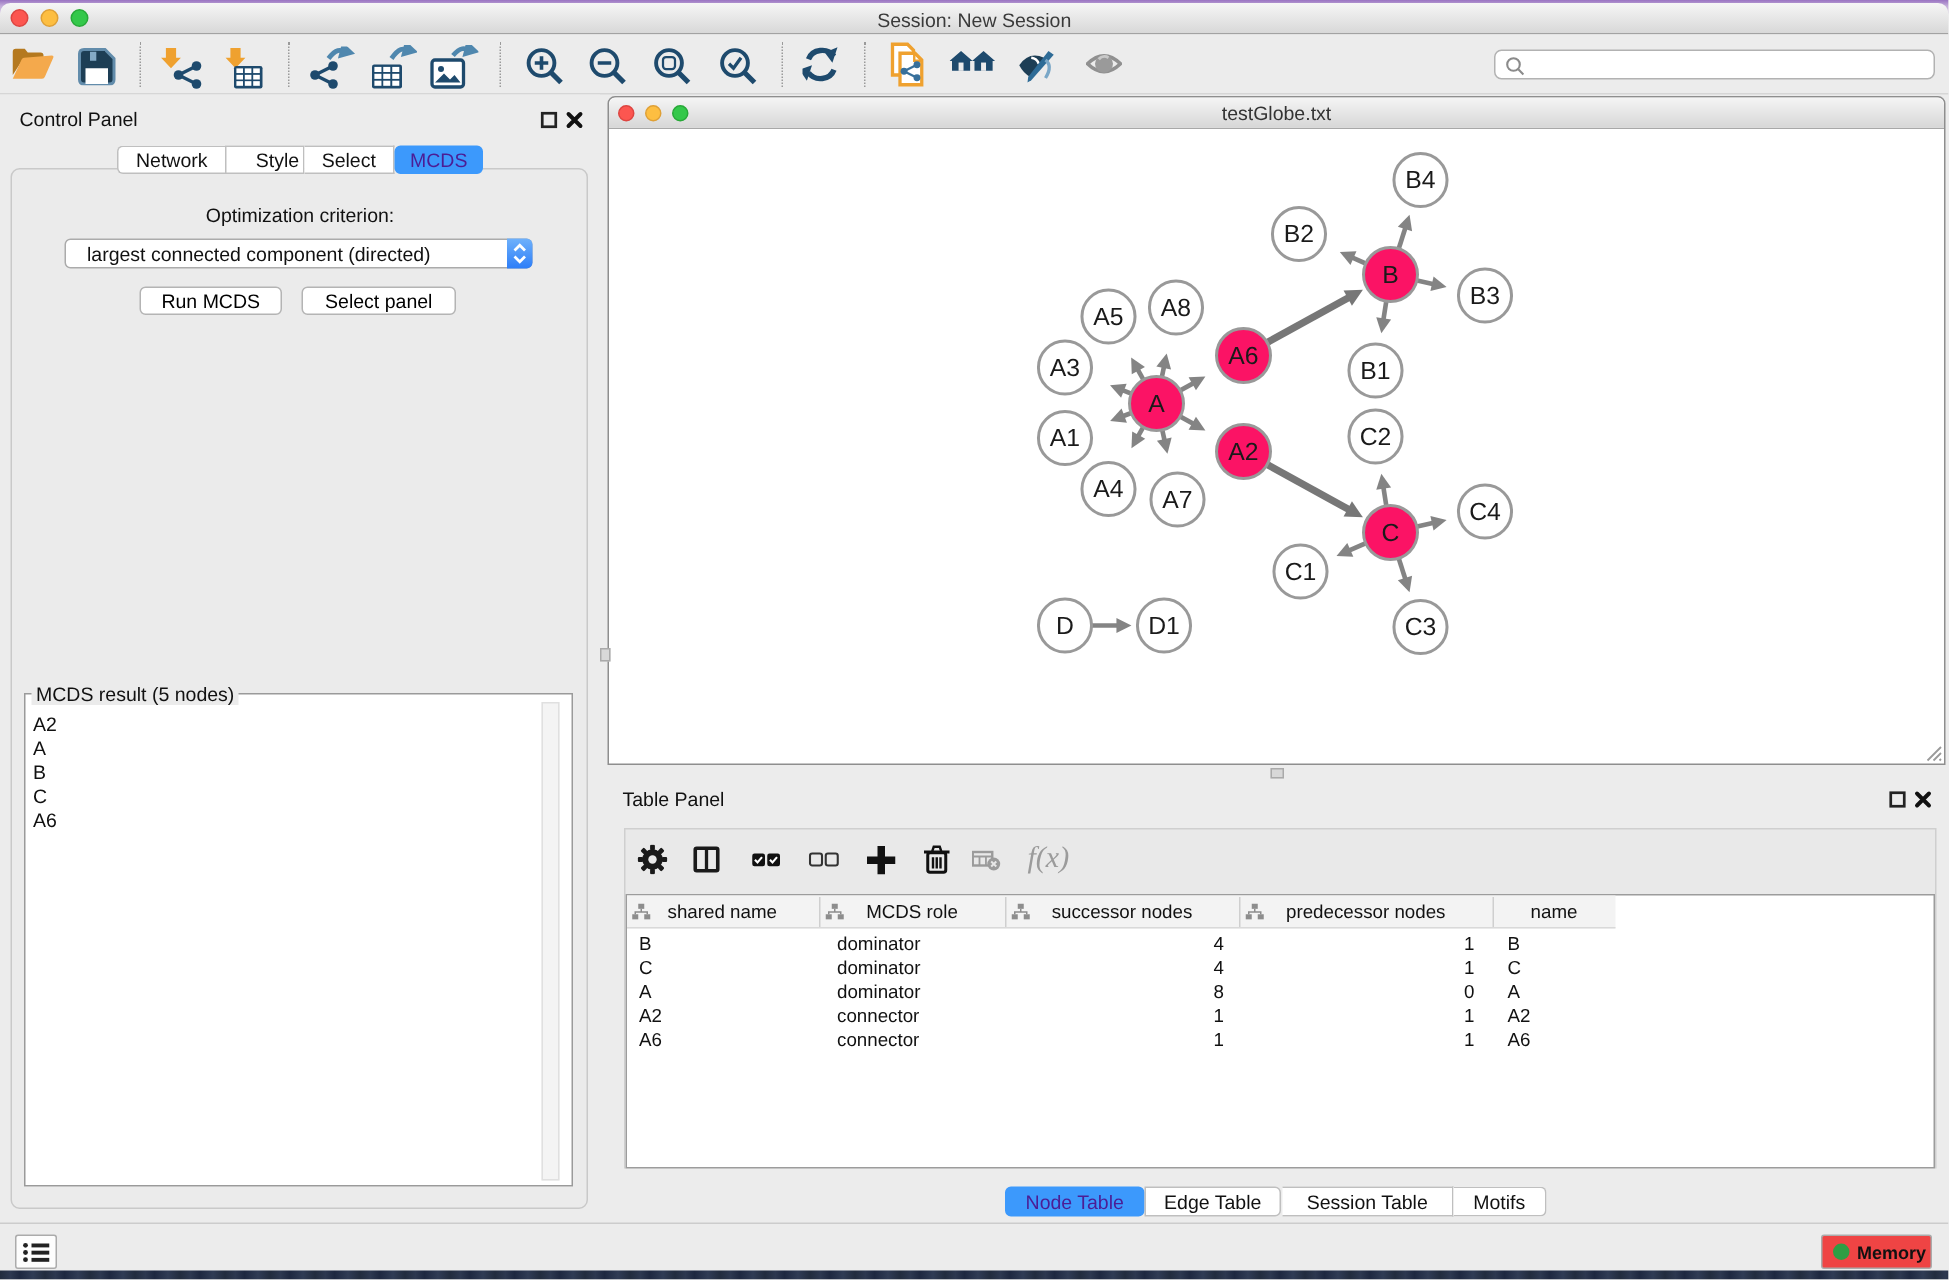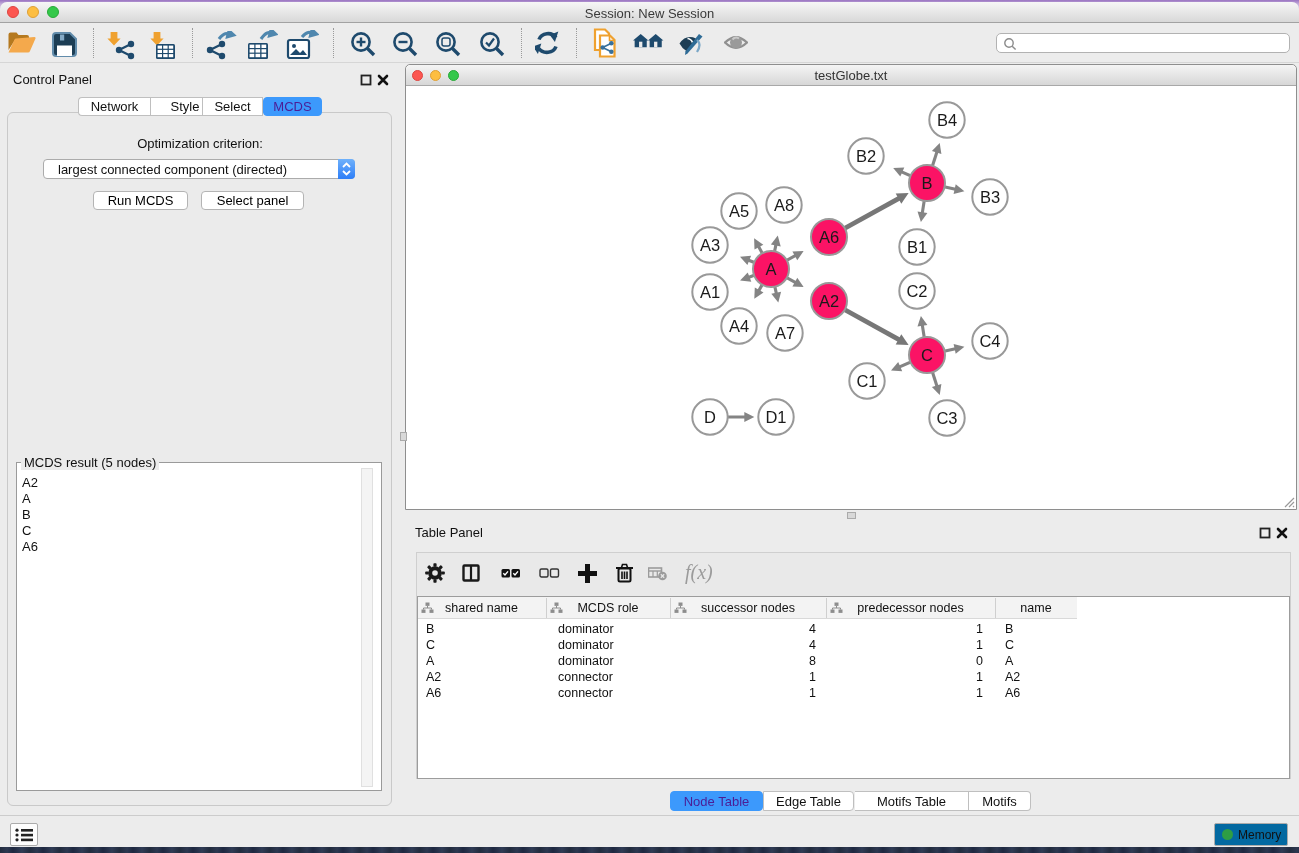--- a/index.html
+++ b/index.html
@@ -399,32 +399,32 @@
     </div>
     <div class="abs" style="left:13px;top:165px;width:871px;height:16px;font-size:12.5px;color:#111;">
       <span class="abs" style="left:8px;top:1px;">A6</span>
       <span class="abs" style="left:140px;top:1px;">connector</span>
       <span class="abs" style="left:265px;top:1px;width:133px;text-align:right;">1</span>
       <span class="abs" style="left:421px;top:1px;width:144px;text-align:right;">1</span>
       <span class="abs" style="left:587px;top:1px;">A6</span>
     </div>
     <div class="abs seltab" style="left:265px;top:271px;width:93px;height:20px;line-height:19px;">Node Table</div>
     <div class="abs tab" style="left:358px;top:271px;width:91px;height:20px;line-height:19px;border-radius:0 4px 4px 0;">Edge Table</div>
-    <div class="abs tab" style="left:450px;top:271px;width:114px;height:20px;line-height:19px;border-left:none;">Motifs Table</div>
+    <div class="abs tab" style="left:450px;top:271px;width:114px;height:20px;line-height:19px;border-left:none;">Session Table</div>
     <div class="abs tab" style="left:564px;top:271px;width:62px;height:20px;line-height:19px;border-radius:0 4px 4px 0;border-left:none;">Motifs</div>
   </div>
 <div class="abs" style="left:0;top:815px;width:1299px;height:32px;background:#ececec;border-top:1px solid #cccccc;">
   <div class="abs" style="left:10px;top:7px;width:28px;height:23px;background:#fdfdfd;border:1px solid #ababab;border-radius:2px;">
     <svg width="18" height="14" style="position:absolute;left:4px;top:4px;">
       <circle cx="2" cy="2.2" r="1.6" fill="#222"></circle>
         <rect x="6" y="1" width="12" height="2.6" fill="#222"></rect>
       <circle cx="2" cy="7" r="1.6" fill="#222"></circle>
         <rect x="6" y="5.8" width="12" height="2.6" fill="#222"></rect>
       <circle cx="2" cy="11.8" r="1.6" fill="#222"></circle>
         <rect x="6" y="10.6" width="12" height="2.6" fill="#222"></rect>
     </svg>
   </div>
-  <div class="abs" style="left:1214px;top:7px;width:74px;height:23px;background:#0369a1;border:1px solid #ababab;border-radius:2px;font-size:12px;color:#111;">
+  <div class="abs" style="left:1214px;top:7px;width:74px;height:23px;background:#ef4444;border:1px solid #ababab;border-radius:2px;font-size:12px;color:#111;font-weight:bold;">
     <span style="position:absolute;left:7px;top:5px;width:11px;height:11px;border-radius:50%;background:#2e9e44;"></span>
     <span style="position:absolute;left:23px;top:4px;">Memory</span>
   </div>
 </div>
 <div class="abs" style="left:0;top:847px;width:1299px;height:6px;background:repeating-linear-gradient(90deg,#222c3e 0,#2d3850 7px,#1e2840 13px,#303c55 22px,#222c3e 30px);"></div>
 
 </body></html>

